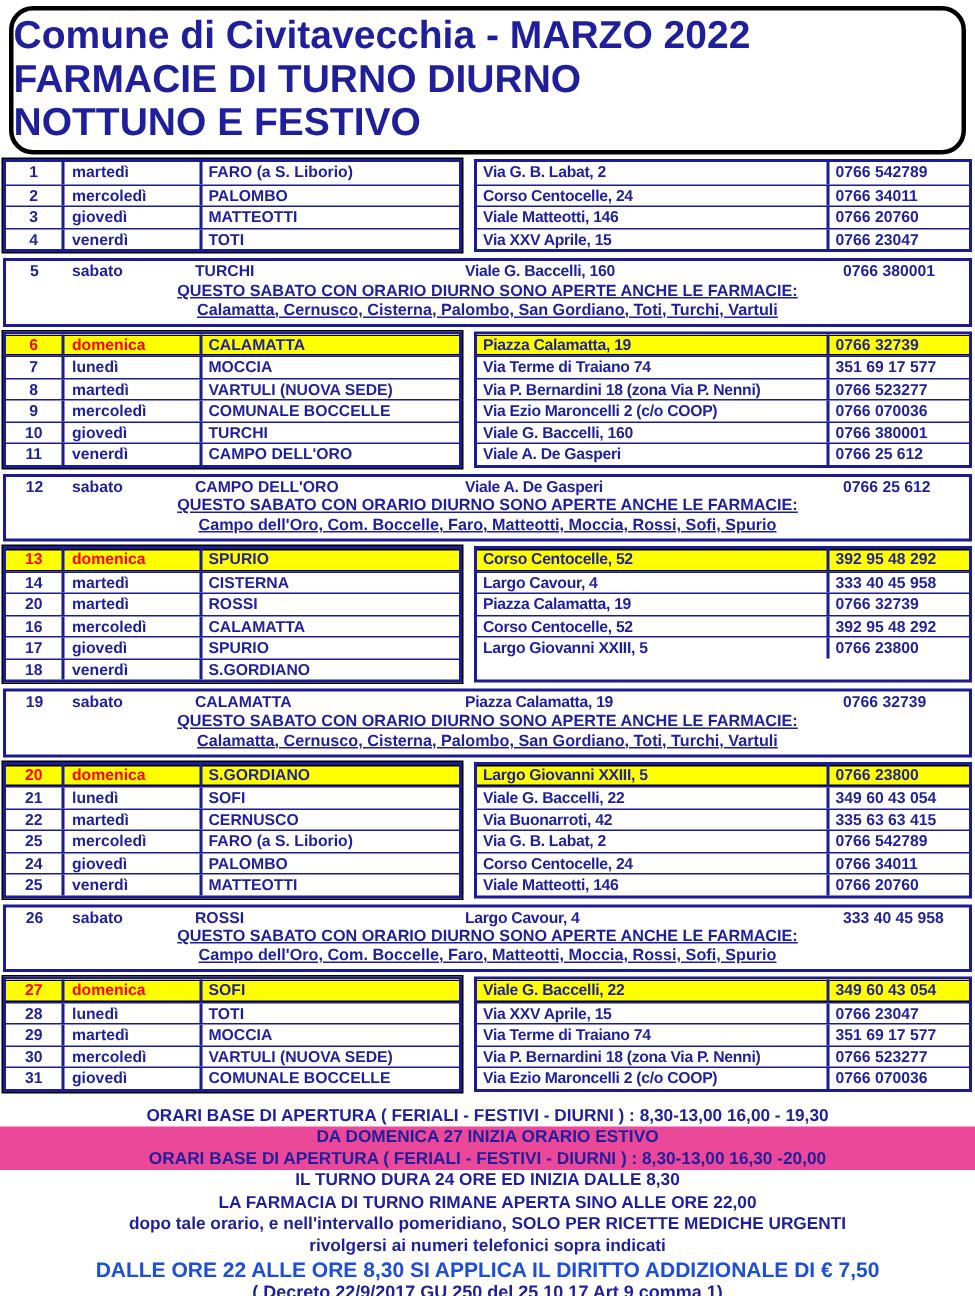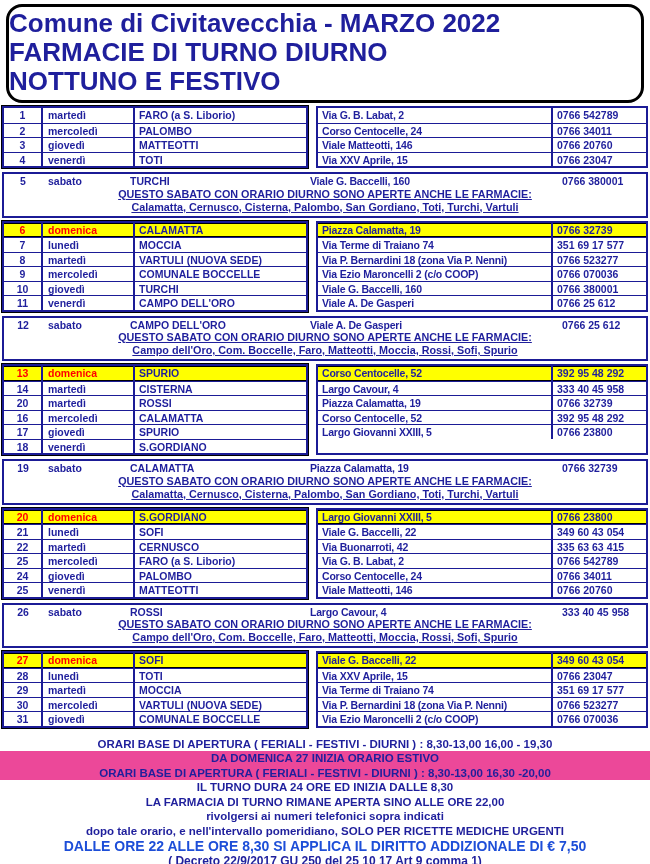--- a/index.html
+++ b/index.html
@@ -437,19 +437,19 @@
 </div>
 
   <div class="footer">
     <div class="f">ORARI BASE DI APERTURA ( FERIALI  -  FESTIVI  -  DIURNI ) : 8,30-13,00   16,00  - 19,30</div>
     <div class="yellow-band">
       <div class="f">DA DOMENICA 27  INIZIA ORARIO ESTIVO</div>
       <div class="f">ORARI BASE DI APERTURA ( FERIALI  -  FESTIVI  -  DIURNI ) : 8,30-13,00   16,30 -20,00</div>
     </div>
     <div class="f">IL TURNO DURA 24 ORE ED INIZIA DALLE 8,30</div>
     <div class="f">LA FARMACIA DI TURNO RIMANE APERTA SINO ALLE ORE 22,00</div>
+    <div class="f">dopo tale orario, e nell'intervallo pomeridiano, SOLO PER RICETTE MEDICHE URGENTI</div>
     <div class="f">rivolgersi ai numeri telefonici sopra indicati</div>
-    <div class="f">dopo tale orario, e nell'intervallo pomeridiano, SOLO PER RICETTE MEDICHE URGENTI</div>
     <div class="f f-red">DALLE ORE 22 ALLE ORE 8,30 SI APPLICA IL DIRITTO ADDIZIONALE DI € 7,50</div>
     <div class="f f-small">( Decreto 22/9/2017 GU 250 del 25 10 17 Art 9 comma 1)</div>
   </div>
 
 </div>
 
 </body></html>

